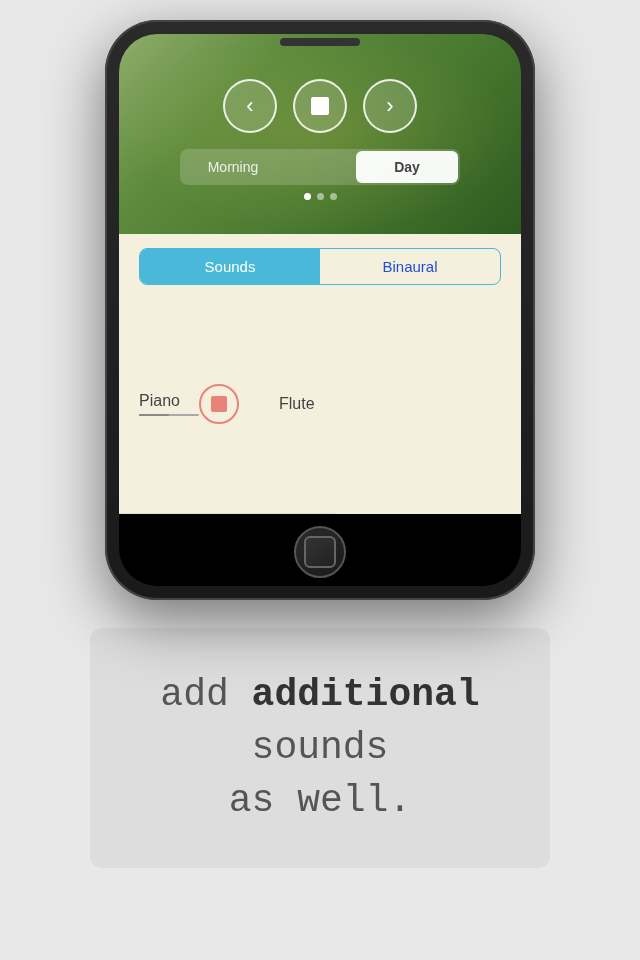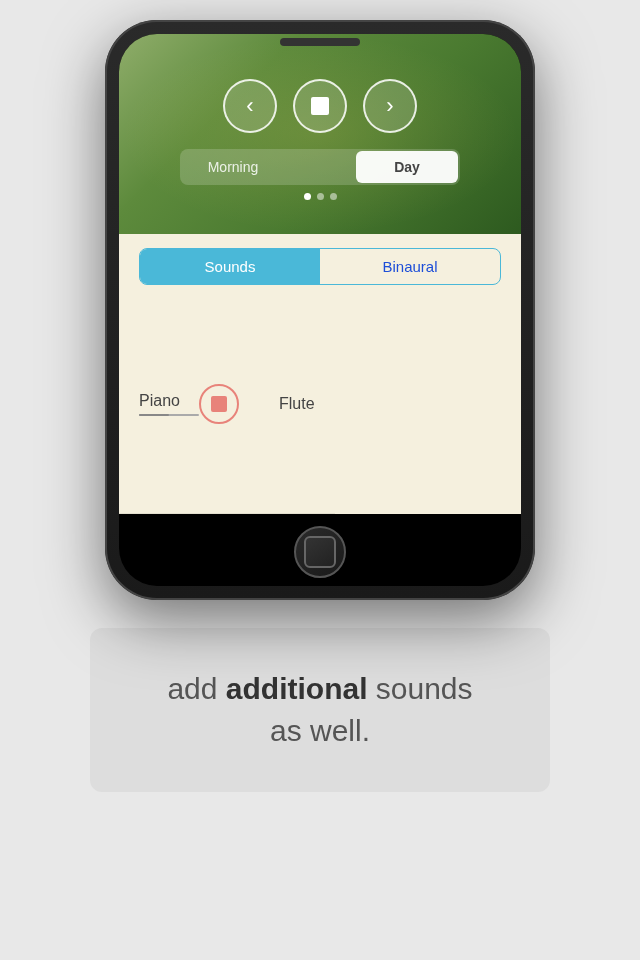--- a/index.html
+++ b/index.html
@@ -292,23 +292,24 @@
     .bottom-card {
       width: 460px;
       background: #ddd;
       border-radius: 12px;
       margin-top: 28px;
       padding: 40px 30px;
       text-align: center;
     }
 
     .bottom-text {
-      font-size: 30px;
+      font-size: 38px;
       color: #555;
       line-height: 1.4;
+      font-family: Liberation Mono, monospace;
     }
 
     .bottom-text strong {
       color: #333;
       font-weight: 800;
     }
   </style>
 </head>
 <body>
 

